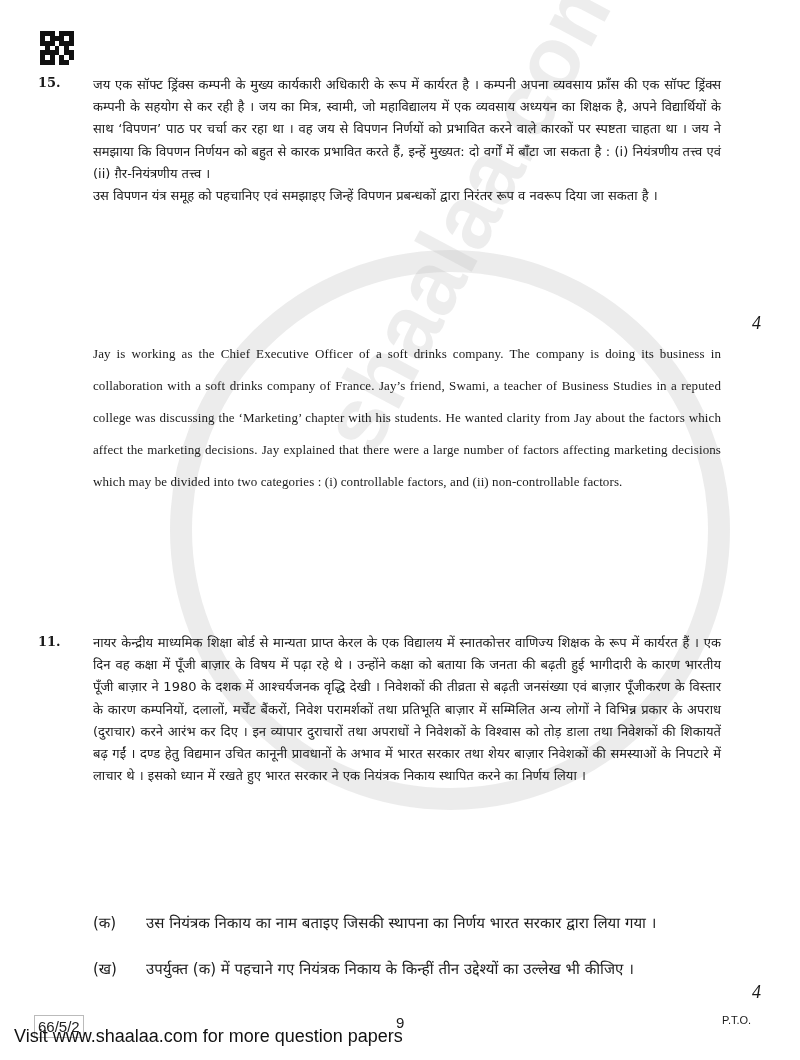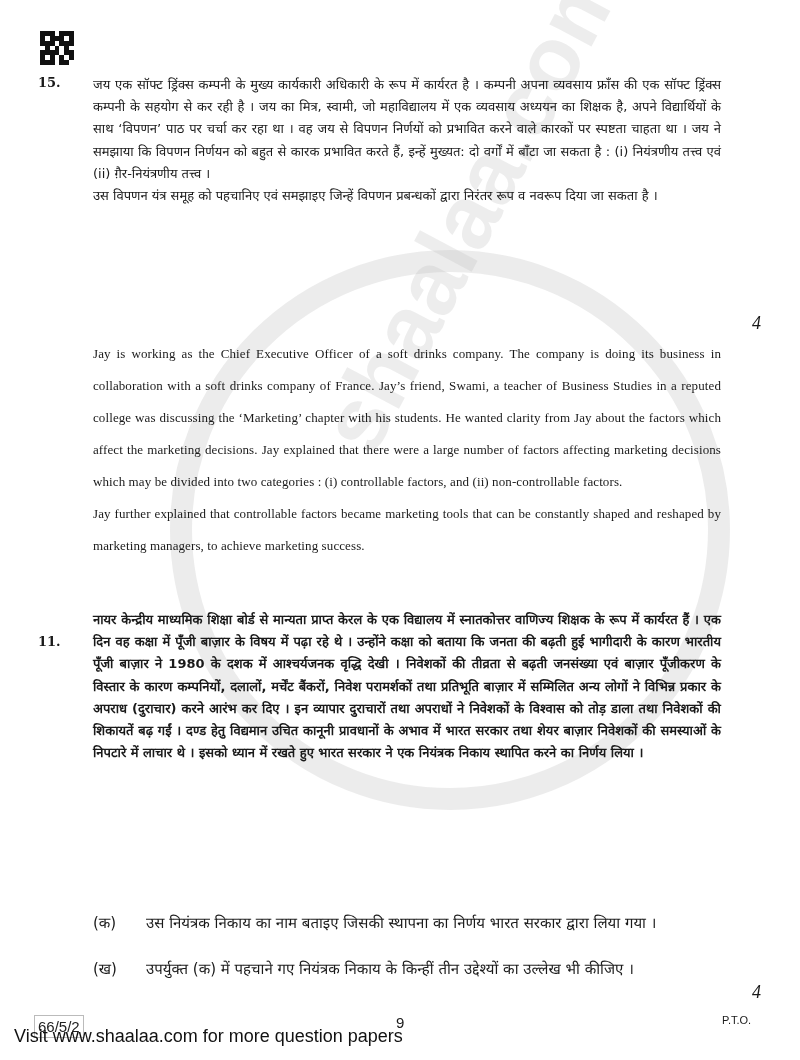--- a/index.html
+++ b/index.html
@@ -201,26 +201,25 @@
 
 <div class="block hi" style="top:74px;">
   <p>जय एक सॉफ्ट ड्रिंक्स कम्पनी के मुख्य कार्यकारी अधिकारी के रूप में कार्यरत है । कम्पनी अपना व्यवसाय फ्राँस की एक सॉफ्ट ड्रिंक्स कम्पनी के सहयोग से कर रही है । जय का मित्र, स्वामी, जो महाविद्यालय में एक व्यवसाय अध्ययन का शिक्षक है, अपने विद्यार्थियों के साथ ‘विपणन’ पाठ पर चर्चा कर रहा था । वह जय से विपणन निर्णयों को प्रभावित करने वाले कारकों पर स्पष्टता चाहता था । जय ने समझाया कि विपणन निर्णयन को बहुत से कारक प्रभावित करते हैं, इन्हें मुख्यत: दो वर्गों में बाँटा जा सकता है : (i) नियंत्रणीय तत्त्व एवं (ii) ग़ैर-नियंत्रणीय तत्त्व ।</p>
   <p>उस विपणन यंत्र समूह को पहचानिए एवं समझाइए जिन्हें विपणन प्रबन्धकों द्वारा निरंतर रूप व नवरूप दिया जा सकता है ।</p>
 </div>
 
 <div class="marks" style="top:313px;">4</div>
 
 <div class="block en" style="top:338px;">
   <p>Jay is working as the Chief Executive Officer of a soft drinks company. The company is doing its business in collaboration with a soft drinks company of France. Jay’s friend, Swami, a teacher of Business Studies in a reputed college was discussing the ‘Marketing’ chapter with his students. He wanted clarity from Jay about the factors which affect the marketing decisions. Jay explained that there were a large number of factors affecting marketing decisions which may be divided into two categories : (i) controllable factors, and (ii) non-controllable factors.</p>
-  <p>Jay further explained that controllable factors became marketing tools that can be constantly shaped and reshaped by marketing managers, to achieve marketing success.</p>
 </div>
 
 <div class="qnum" style="top:634px;">11.</div>
 
-<div class="block hi" style="top:609px;font-weight:bold;">
+<div class="block hi" style="top:632px;">
   <p>नायर केन्द्रीय माध्यमिक शिक्षा बोर्ड से मान्यता प्राप्त केरल के एक विद्यालय में स्नातकोत्तर वाणिज्य शिक्षक के रूप में कार्यरत हैं । एक दिन वह कक्षा में पूँजी बाज़ार के विषय में पढ़ा रहे थे । उन्होंने कक्षा को बताया कि जनता की बढ़ती हुई भागीदारी के कारण भारतीय पूँजी बाज़ार ने 1980 के दशक में आश्चर्यजनक वृद्धि देखी । निवेशकों की तीव्रता से बढ़ती जनसंख्या एवं बाज़ार पूँजीकरण के विस्तार के कारण कम्पनियों, दलालों, मर्चेंट बैंकरों, निवेश परामर्शकों तथा प्रतिभूति बाज़ार में सम्मिलित अन्य लोगों ने विभिन्न प्रकार के अपराध (दुराचार) करने आरंभ कर दिए । इन व्यापार दुराचारों तथा अपराधों ने निवेशकों के विश्वास को तोड़ डाला तथा निवेशकों की शिकायतें बढ़ गईं । दण्ड हेतु विद्यमान उचित कानूनी प्रावधानों के अभाव में भारत सरकार तथा शेयर बाज़ार निवेशकों की समस्याओं के निपटारे में लाचार थे । इसको ध्यान में रखते हुए भारत सरकार ने एक नियंत्रक निकाय स्थापित करने का निर्णय लिया ।</p>
 </div>
 
 <div class="subitem" style="top:912px;">
   <span class="label">(क)</span>
   <div class="text">उस नियंत्रक निकाय का नाम बताइए जिसकी स्थापना का निर्णय भारत सरकार द्वारा लिया गया ।</div>
 </div>
 
 <div class="subitem" style="top:958px;">
   <span class="label">(ख)</span>

